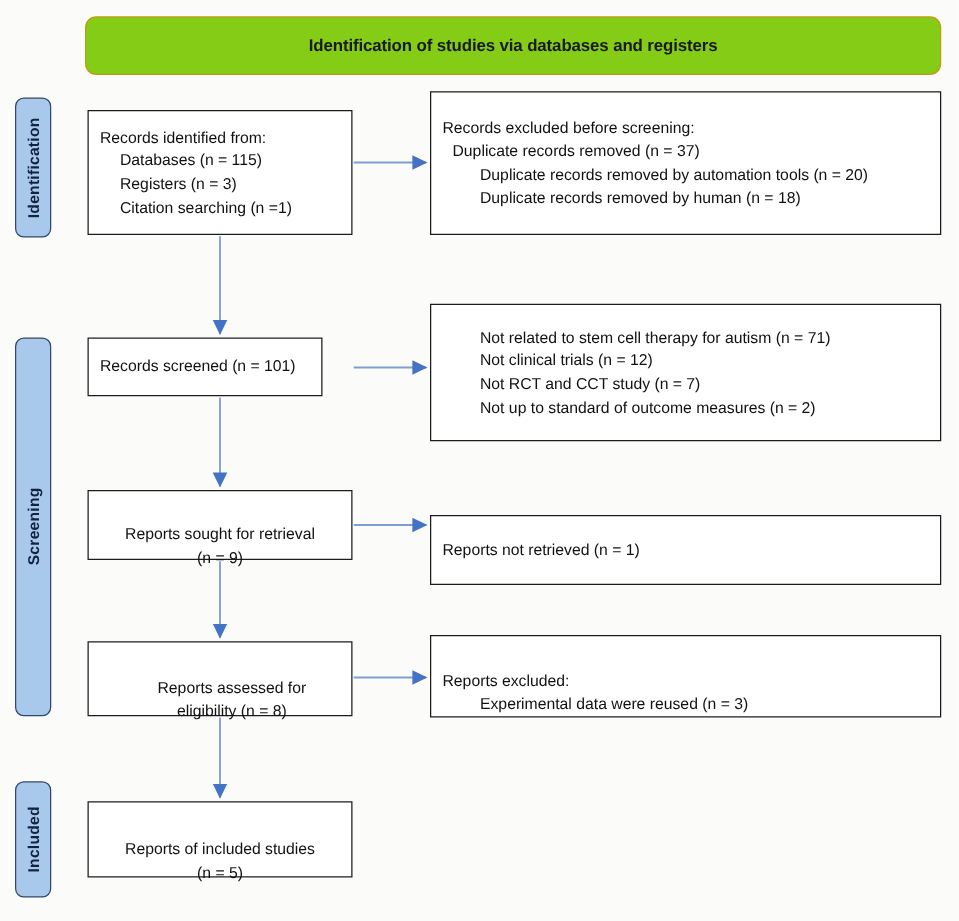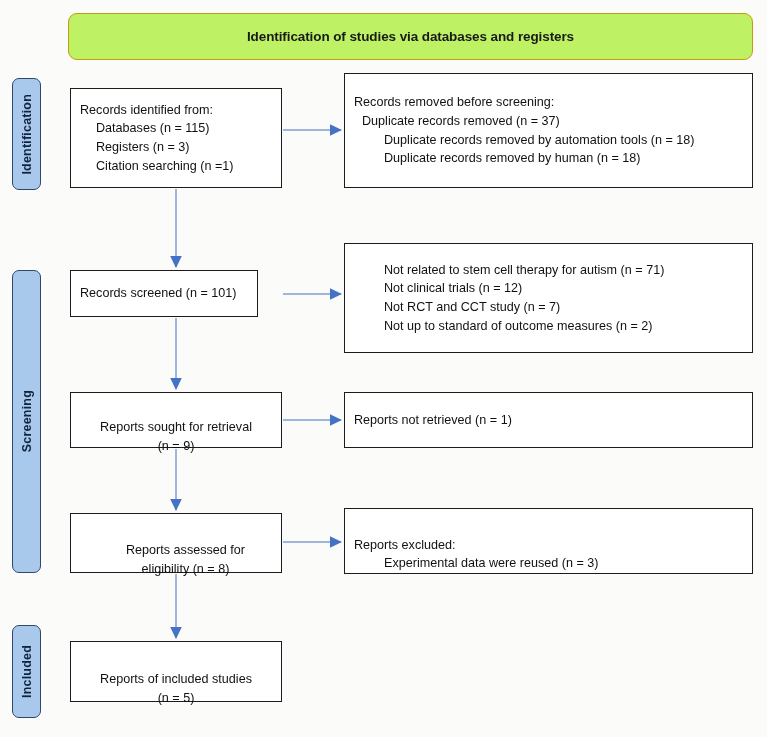--- a/index.html
+++ b/index.html
@@ -17,21 +17,21 @@
     overflow: hidden;
   }
 
   
   .banner {
     position: absolute;
     left: 68px;
     top: 13px;
     width: 685px;
     height: 47px;
-    background: #bef264;
+    background: #84cc16;
     border: 1px solid #c49a10;
     border-radius: 9px;
     box-sizing: border-box;
     display: flex;
     align-items: center;
     justify-content: center;
   }
   .banner-text {
     font-size: 13.5px;
     font-weight: bold;
@@ -90,21 +90,21 @@
   
   .b-identified { left: 70px;  top: 88px;  width: 212px; height: 100px; }
   .b-screened   { left: 70px;  top: 270px; width: 188px; height: 47px;  }
   .b-sought     { left: 70px;  top: 392px; width: 212px; height: 56px;  }
   .b-assessed   { left: 70px;  top: 513px; width: 212px; height: 60px; padding-left: 19px;  }
   .b-included   { left: 70px;  top: 641px; width: 212px; height: 61px;  }
 
   
   .b-removed    { left: 344px; top: 73px;  width: 409px; height: 115px; }
   .b-excluded   { left: 344px; top: 243px; width: 409px; height: 110px; }
-  .b-notretr    { left: 344px; top: 392px; width: 409px; height: 56px;  }
+  .b-notretr    { left: 344px; top: 412px; width: 409px; height: 56px;  }
   .b-repexcl    { left: 344px; top: 508px; width: 409px; height: 66px; justify-content: flex-end;  }
 
   
   .arrow { position: absolute; }
   .arrow svg { display: block; overflow: visible; }
 </style>
 </head>
 <body>
 
 <div id="page">
@@ -127,23 +127,23 @@
     <div class="box-lines">
       <div class="ln">Records identified from:</div>
       <div class="ln ind1">Databases (n = 115)</div>
       <div class="ln ind1">Registers (n = 3)</div>
       <div class="ln ind1">Citation searching (n =1)</div>
     </div>
   </div>
 
   <div class="box b-removed">
     <div class="box-lines">
-      <div class="ln">Records removed before screening:</div>
+      <div class="ln">Records excluded before screening:</div>
       <div class="ln ind2">Duplicate records removed (n = 37)</div>
-      <div class="ln ind3">Duplicate records removed by automation tools (n = 18)</div>
+      <div class="ln ind3">Duplicate records removed by automation tools (n = 20)</div>
       <div class="ln ind3">Duplicate records removed by human (n = 18)</div>
     </div>
   </div>
 
   <div class="box b-screened">
     <div class="box-lines">
       <div class="ln">Records screened (n = 101)</div>
     </div>
   </div>
 

